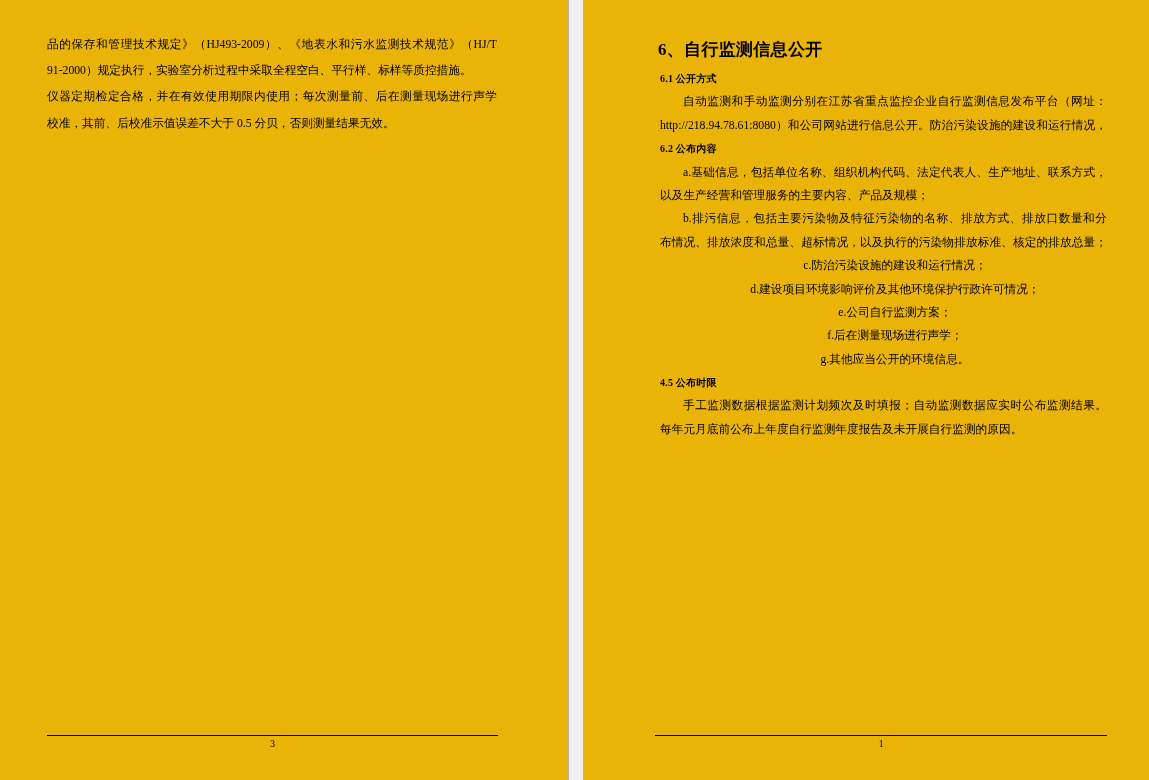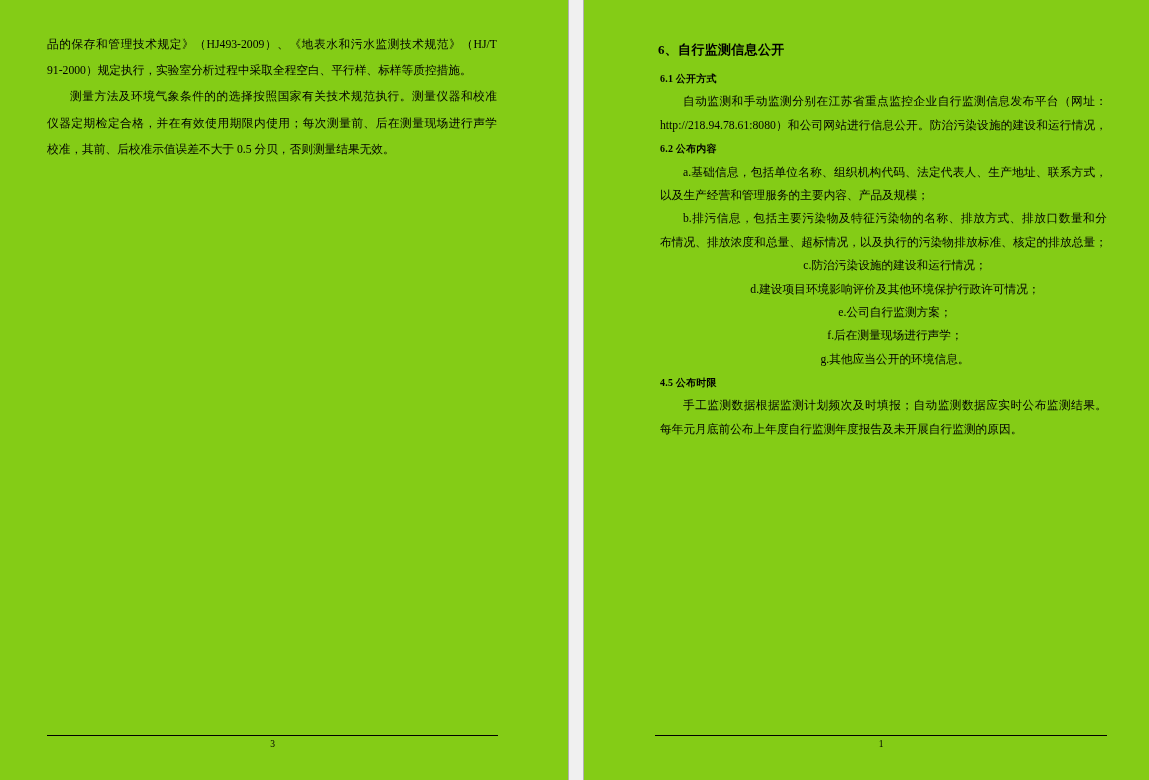--- a/index.html
+++ b/index.html
@@ -3,21 +3,21 @@
 <meta charset="utf-8">
 <style>
   * { margin:0; padding:0; box-sizing:border-box; }
   html,body { width:1149px; height:780px; overflow:hidden; }
   body {
     position:relative;
     background:#ffffff;
     color:#000000;
     font-family:"Liberation Serif","DejaVu Serif",serif;
   }
-  .page { position:absolute; top:0; height:780px; background:#84cc16;text-decoration:underline; }
+  .page { position:absolute; top:0; height:780px; background:#eab308;text-decoration:underline; }
   #page-left  { left:0;   width:568px; }
   #page-right { left:584px; width:565px; }
   .page-gap {
     position:absolute; top:0; left:568px; width:16px; height:780px;
     background:#f0f0f0;
     border-left:1px solid #b2b2b2;
     border-right:1px solid #b2b2b2;
   }
   .textblock { position:absolute; font-size:11.7px; }
   #left-text  { left:47px; top:32px; width:450px; line-height:26.2px; }
@@ -32,41 +32,40 @@
     overflow:hidden;
   }
   .line.ind { padding-left:23px;text-align:center; }
   .line.sub {
     font-weight:bold;
     font-size:10px;
     letter-spacing:0.2px;
   }
   .section-heading {
     position:absolute; left:74px; top:39px;
-    font-size:13px; font-weight:bold;
+    font-size:17px; font-weight:bold;
     line-height:22px; white-space:nowrap; letter-spacing:0.3px;
   }
   .footer-rule { position:absolute; top:735px; height:1px; background:#000000; }
   #rule-left  { left:47px; width:451px; }
   #rule-right { left:71px; width:452px; }
   .pagenum {
     position:absolute; top:738px;
     font-size:9.5px; text-align:center; line-height:12px;
   }
   #pagenum-left  { left:47px; width:451px; }
   #pagenum-right { left:71px; width:452px; }
 </style>
 </head>
 <body>
 
 <div class="page" id="page-left">
   <div class="textblock" id="left-text">
     <div class="line fill">品的保存和管理技术规定》（HJ493-2009）、《地表水和污水监测技术规范》（HJ/T</div>
     <div class="line">91-2000）规定执行，实验室分析过程中采取全程空白、平行样、标样等质控措施。</div>
-    <div class="line ind fill">测量方法及环境气象条件的的选择按照国家有关技术规范执行。测量仪器和校准</div>
     <div class="line fill">仪器定期检定合格，并在有效使用期限内使用；每次测量前、后在测量现场进行声学</div>
     <div class="line">校准，其前、后校准示值误差不大于 0.5 分贝，否则测量结果无效。</div>
   </div>
   <div class="footer-rule" id="rule-left"></div>
   <div class="pagenum" id="pagenum-left">3</div>
 </div>
 
 <div class="page-gap"></div>
 
 <div class="page" id="page-right">

